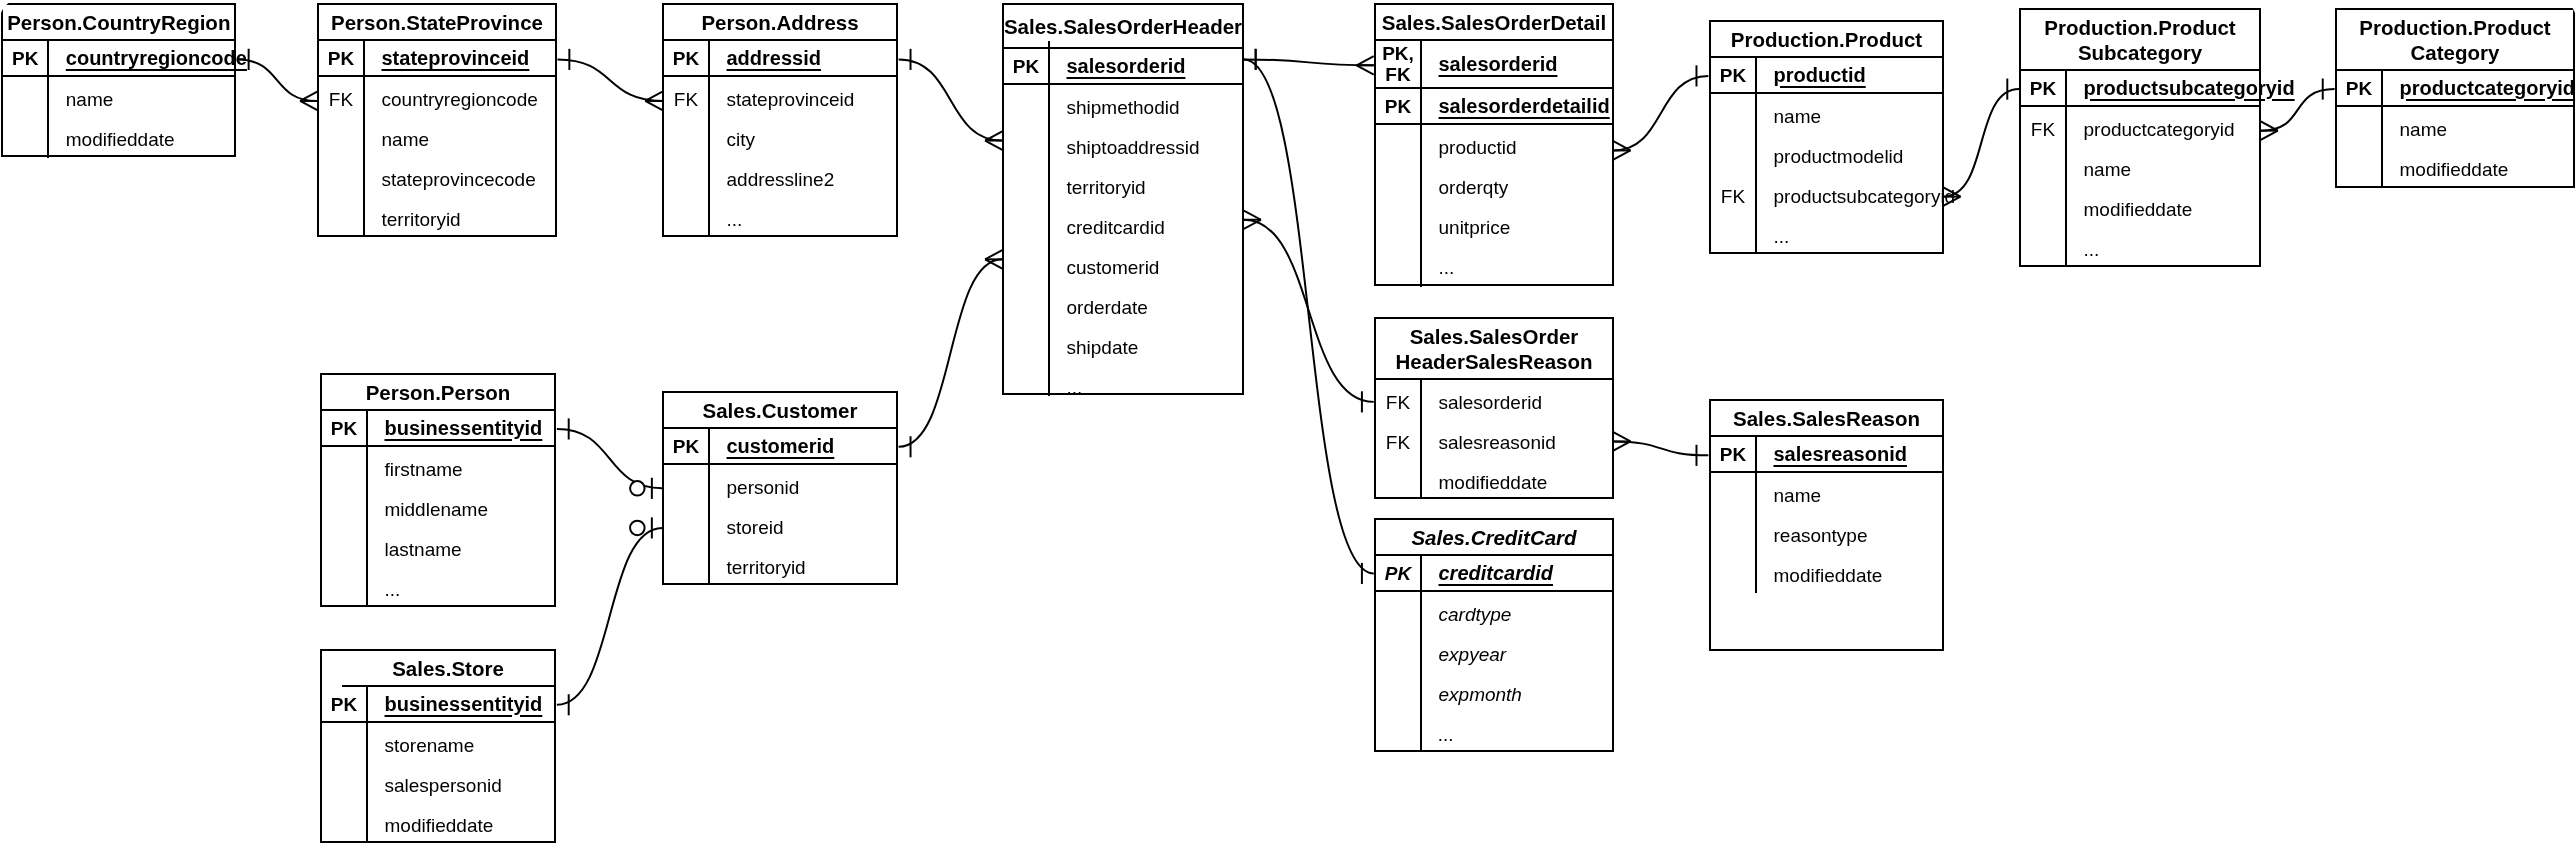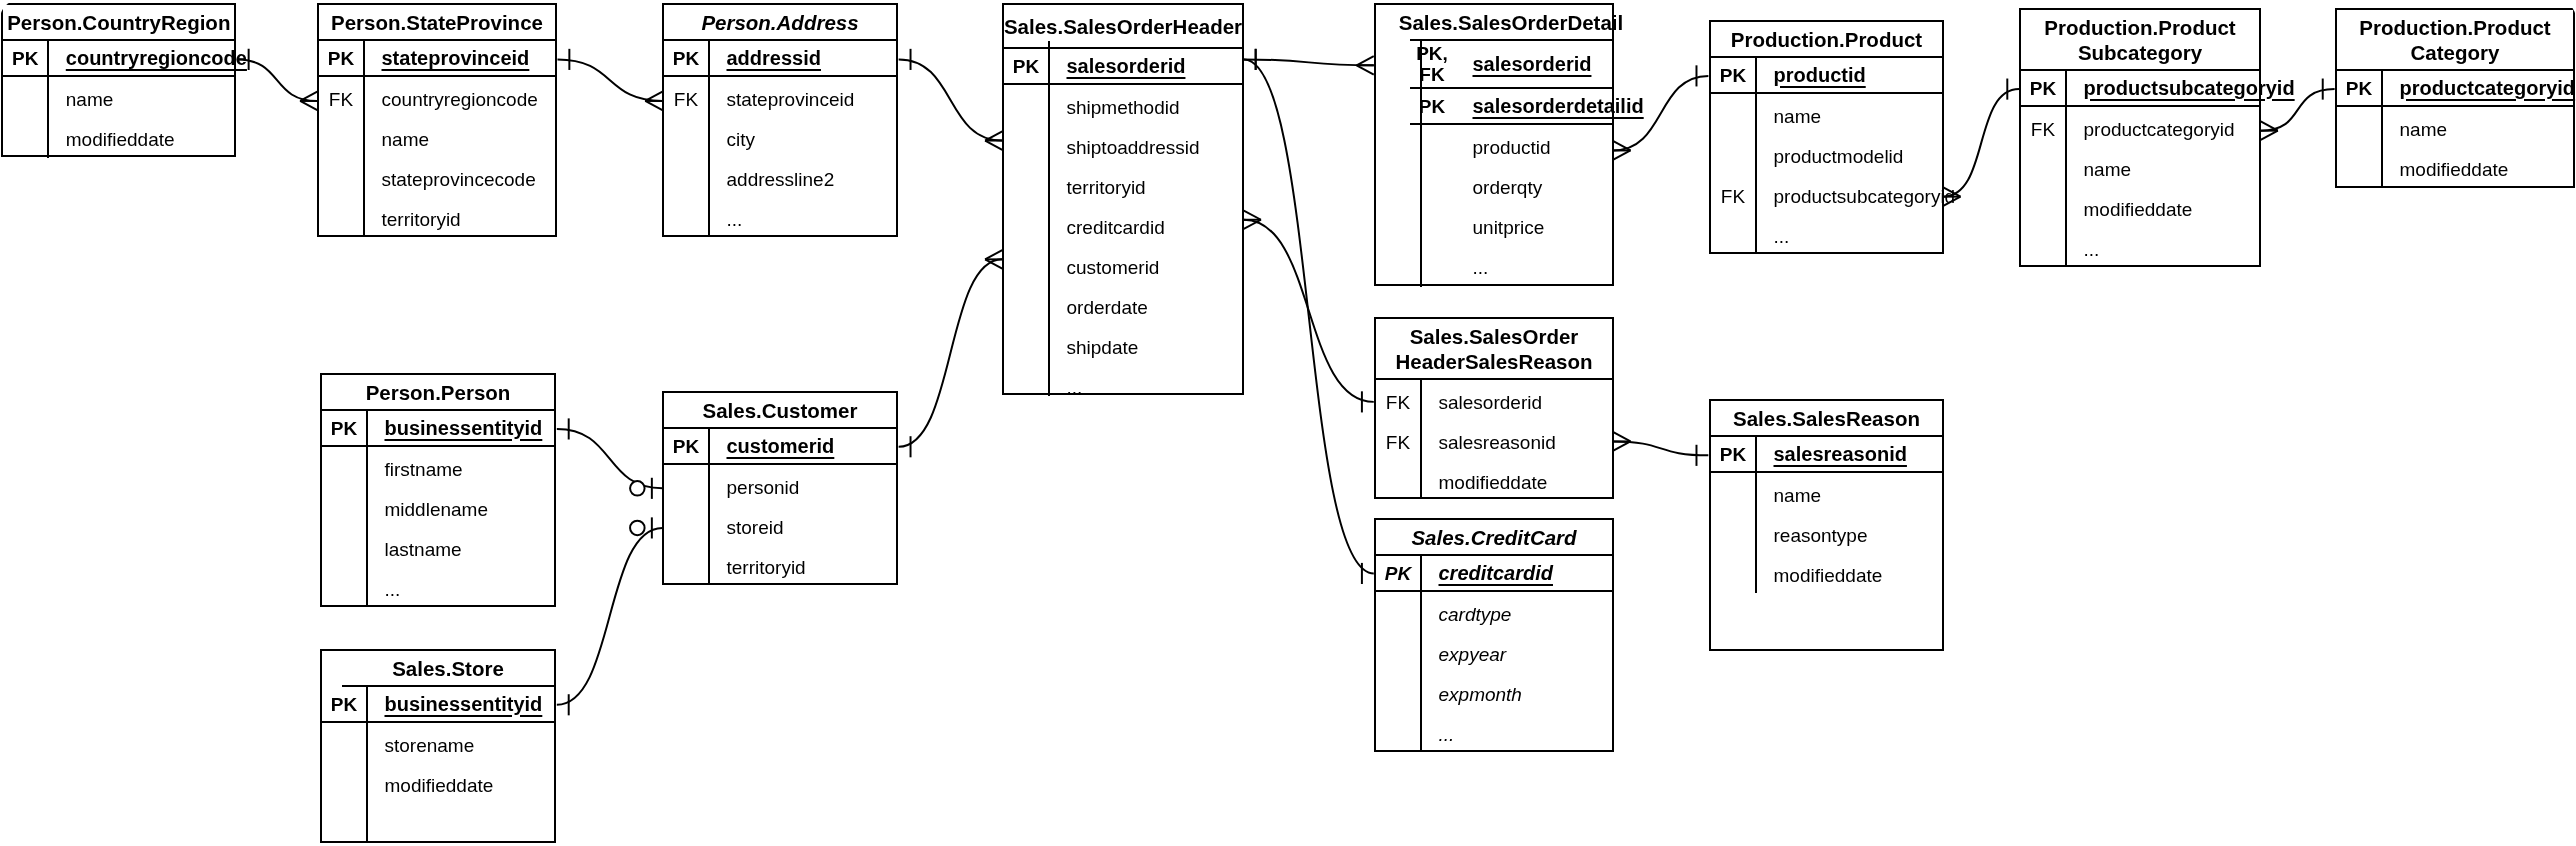--- a/index.html
+++ b/index.html
@@ -135,21 +135,21 @@
           <div class="a-name">stateprovincecode</div>
         </div>
         <div class="attr-row">
           <div class="a-key"></div>
           <div class="a-name">territoryid</div>
         </div>
       </div>
       <div class="vline" style="left: 44px; top: 36px; height: 196px;"></div>
     </div>
     <div class="tbl" style="left: 662px; top: 3.3px; width: 236px; height: 234px;">
-      <div class="tbl-title" style="height: 36px; font-style: italic;">
+      <div class="tbl-title" style="height: 36px;">
         <span>Person.Address</span>
       </div>
       <div class="key-row" style="height: 36px;">
         <div class="key-cell">
           <div>PK</div>
         </div>
         <div class="key-name">addressid</div>
       </div>
       <div class="attr-area">
         <div class="attr-row">
@@ -210,21 +210,21 @@
           <div class="a-key"></div>
           <div class="a-name">shipdate</div>
         </div>
         <div class="attr-row">
           <div class="a-key"></div>
           <div class="a-name">...</div>
         </div>
       </div>
       <div class="vline" style="left: 44px; top: 36px; height: 355px;"></div>
     </div>
-    <div class="tbl" style="left: 1374px; top: 3.3px; width: 240px; height: 283px; padding-left: 34px;">
+    <div class="tbl" style="left: 1374px; top: 3.3px; width: 240px; height: 283px;">
       <div class="tbl-title" style="height: 36px;">
         <span>Sales.SalesOrderDetail</span>
       </div>
       <div class="key-row" style="height: 48px;">
         <div class="key-cell">
           <div>PK,</div>
           <div>FK</div>
         </div>
         <div class="key-name">salesorderid</div>
       </div>
@@ -481,19 +481,23 @@
         </div>
         <div class="key-name">businessentityid</div>
       </div>
       <div class="attr-area">
         <div class="attr-row">
           <div class="a-key"></div>
           <div class="a-name">storename</div>
         </div>
         <div class="attr-row">
           <div class="a-key"></div>
+          <div class="a-name">salespersonid</div>
+        </div>
+        <div class="attr-row">
+          <div class="a-key"></div>
           <div class="a-name">modifieddate</div>
         </div>
       </div>
       <div class="vline" style="left: 44px; top: 36px; height: 156px;"></div>
     </div>
   </div>
 
 
 </body></html>

